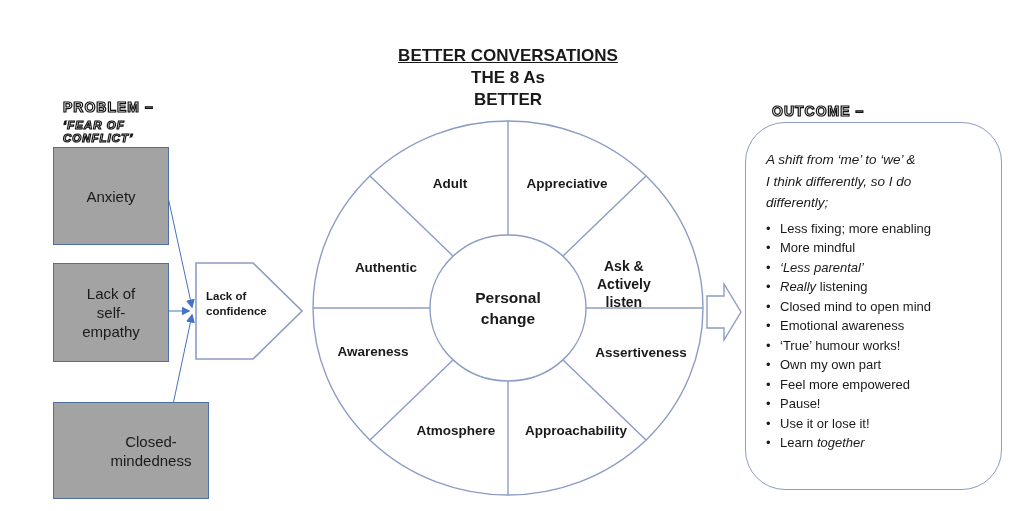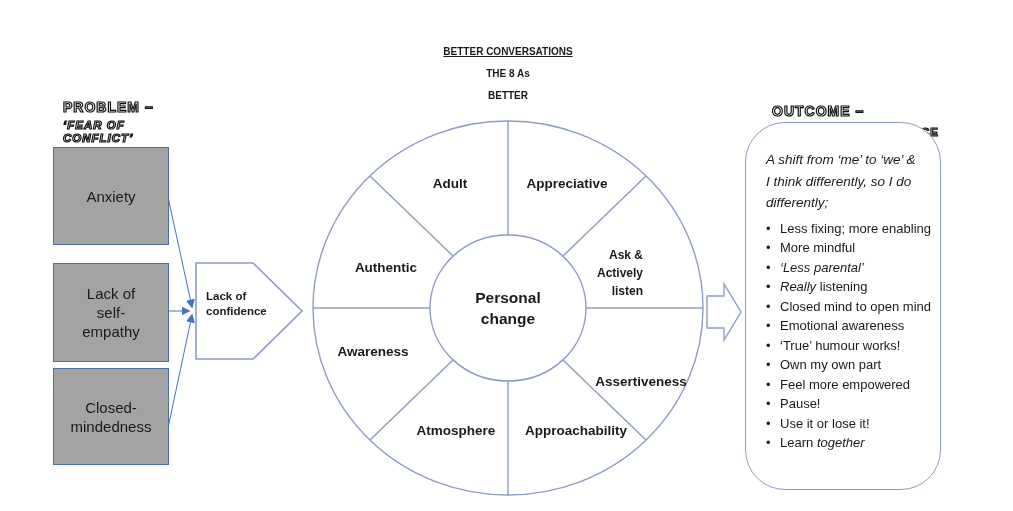--- a/index.html
+++ b/index.html
@@ -21,34 +21,34 @@
   .pbox{
     width:114px;border:1.6px solid #4d6fa3;background:#a3a3a3;
     display:flex;align-items:center;justify-content:center;text-align:center;
     font-size:15px;line-height:19px;white-space:pre-line;
   }
   
   .seg{
     font-weight:700;font-size:13.5px;white-space:pre-line;text-align:center;
     transform:translate(-50%,-50%);
   }
-  .seg.left{transform:none;text-align:right;line-height:18px;font-size:12px;}
+  .seg.left{transform:none;text-align:center;line-height:18px;font-size:14px;margin-top:11px;}
   .center-label{
     font-weight:700;font-size:15.5px;line-height:21px;text-align:center;
     transform:translate(-50%,-50%);white-space:pre-line;
   }
   .pent-label{
     font-weight:700;font-size:11.5px;line-height:15px;white-space:pre-line;
   }
   .title-line{position:absolute;left:508px;transform:translateX(-50%);
-    font-weight:700;font-size:10px;white-space:nowrap;text-align:right;}
+    font-weight:700;font-size:17px;white-space:nowrap;text-align:right;}
   .title-line.u{text-decoration:underline;}
   
   .outcome-box{
-    left:745px;top:122px;width:196px;height:368px;
+    left:745px;top:122px;width:257px;height:368px;
     border:1.6px solid #8d9cc5;border-radius:40px;background:#fff;
     box-sizing:border-box;padding:26px 16px 0 20px;
   }
   .intro{font-style:italic;font-size:13.5px;line-height:21.5px;margin-bottom:5px;}
   ul.blt{list-style:none;margin:0;padding:0;font-size:13px;line-height:19.5px;width:176px;}
   ul.blt li{display:flex;}
   ul.blt .dot{width:14px;flex:0 0 14px;}
   ul.blt .btxt{flex:1;}
 </style>
 </head>
@@ -84,38 +84,38 @@
   </svg>
 
   <div class="abs fancy" style="left:63px;top:63px;font-size:14px;">PROBLEM –</div>
   <div class="abs fancy it" style="left:63px;top:83px;font-size:11.5px;">‘FEAR OF
 CONFLICT’</div>
 
   <div class="abs pbox" style="left:53px;top:147px;height:96px;">Anxiety</div>
   <div class="abs pbox" style="left:53px;top:263px;height:97px;">Lack of
 self-
 empathy</div>
-  <div class="abs pbox" style="left:53px;top:368px;height:95px;">Closed-
+  <div class="abs pbox" style="left:53px;top:402px;height:95px;padding-left:40px;">Closed-
 mindedness</div>
 
   <div class="abs pent-label" style="left:206px;top:289px;">Lack of
 confidence</div>
 
   <div class="title-line u" style="top:46px;">BETTER CONVERSATIONS</div>
   <div class="title-line" style="top:68px;">THE 8 As</div>
   <div class="title-line" style="top:90px;">BETTER</div>
 
   <div class="abs seg" style="left:450px;top:183px;">Adult</div>
   <div class="abs seg" style="left:567px;top:183px;">Appreciative</div>
   <div class="abs seg" style="left:386px;top:267px;">Authentic</div>
   <div class="abs seg left" style="left:597px;top:246px;">Ask &amp;
 Actively
 listen</div>
   <div class="abs seg" style="left:373px;top:351px;">Awareness</div>
-  <div class="abs seg" style="left:641px;top:352px;margin-top:29px;">Assertiveness</div>
+  <div class="abs seg" style="left:641px;top:352px;">Assertiveness</div>
   <div class="abs seg" style="left:456px;top:430px;">Atmosphere</div>
   <div class="abs seg" style="left:576px;top:430px;">Approachability</div>
   <div class="abs center-label" style="left:508px;top:308px;">Personal
 change</div>
 
   <div class="abs fancy" style="left:772px;top:67px;font-size:14px;">OUTCOME –</div>
   <div class="abs fancy" style="left:772px;top:90px;font-size:11.5px;">INCREASED CONFIDENCE</div>
 
   <div class="abs outcome-box">
     <div class="intro">

